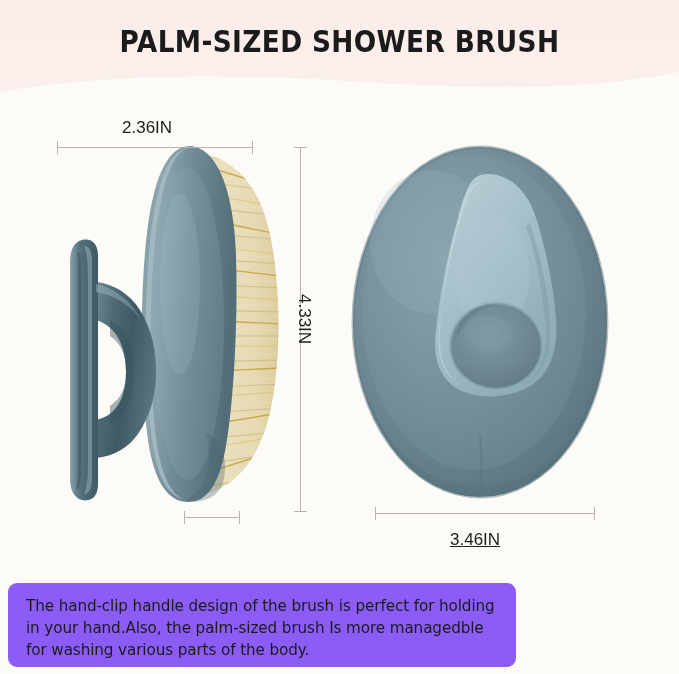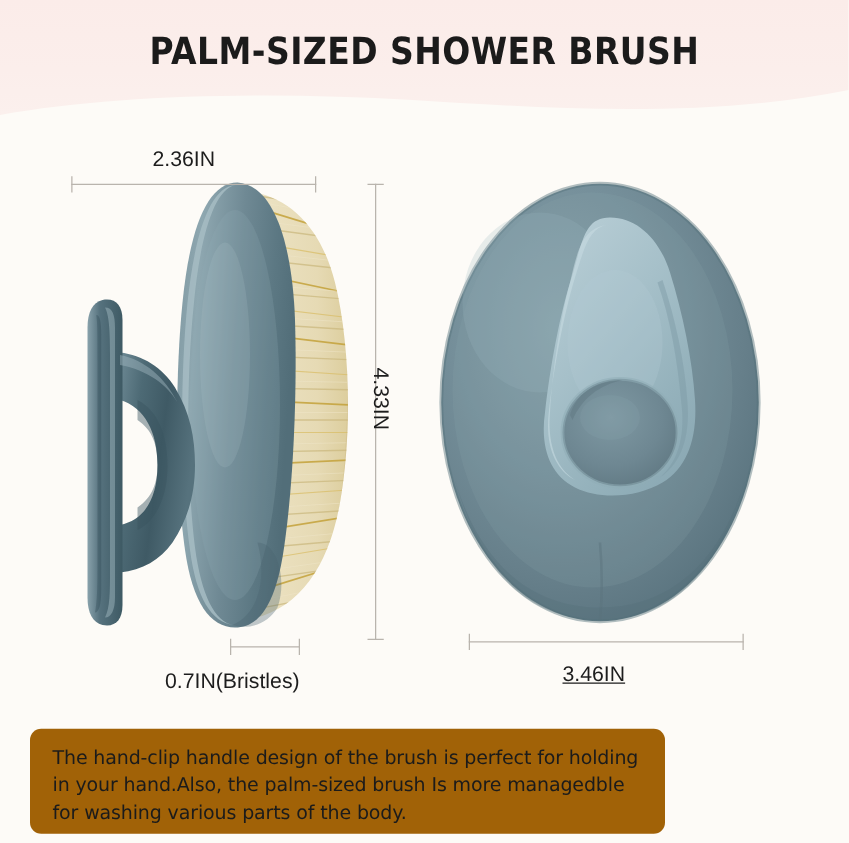--- a/index.html
+++ b/index.html
@@ -116,25 +116,25 @@
     position: absolute;
     left: 340px;
     top: 30px;
     width: 280px;
     height: 375px;
   }
 
   
   .caption-box {
     position: absolute;
-    left: 24px;
+    left: 8px;
     top: 583px;
     width: 508px;
     height: 84px;
-    background: #a16207;
+    background: #8b5cf6;
     border-radius: 9px;
     box-sizing: border-box;
     padding: 12px 16px 10px 18px;
   }
   .caption-text {
     font-family: "DejaVu Sans", sans-serif;
     font-size: 15.2px;
     line-height: 22px;
     color: #1b1b1b;
     letter-spacing: -0.1px;
@@ -332,21 +332,20 @@
       </svg>
     </div>
 
     <div class="dim-line-h" style="left:57px; top:43px; width:196px;"></div>
     <div class="dim-label" style="left:122px; top:14px;">2.36IN</div>
 
     <div class="dim-line-v" style="left:300px; top:43px; height:365px;"></div>
     <div class="dim-label vertical" style="left:314px; top:190px;">4.33IN</div>
 
     <div class="dim-line-h" style="left:184px; top:413px; width:56px;"></div>
-    <div class="dim-label" style="left:132px; top:431px;">0.7IN(Bristles)</div>
 
     <div class="dim-line-h" style="left:375px; top:409px; width:220px;"></div>
     <div class="dim-label" style="left:450px; top:426px;text-decoration:underline;">3.46IN</div>
 
   </div>
 
   <div class="caption-box">
     <div class="caption-text">The hand-clip handle design of the brush is perfect for holding in your hand.Also, the palm-sized brush Is more managedble for washing various parts of the body.</div>
   </div>
 

